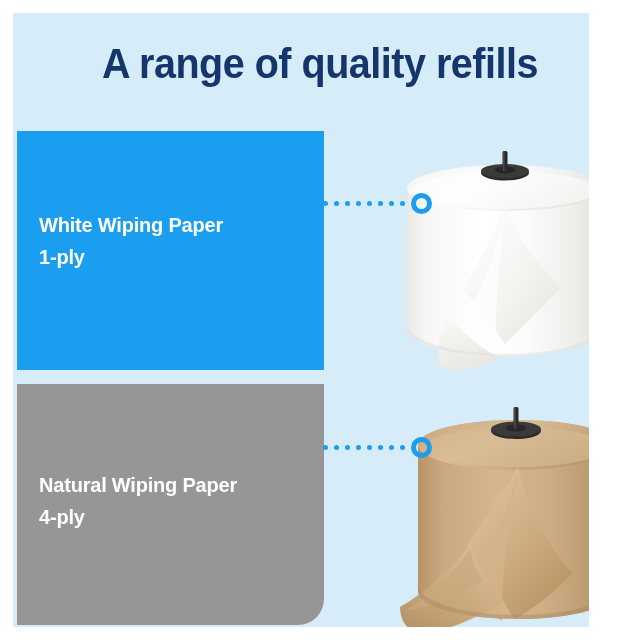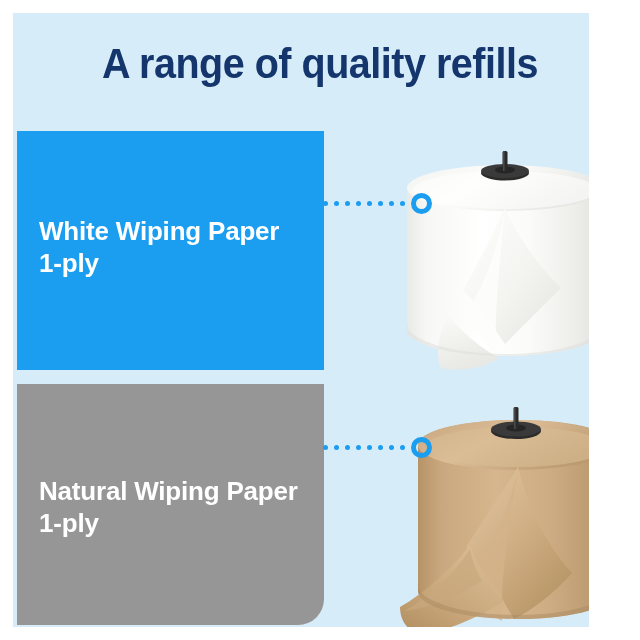--- a/index.html
+++ b/index.html
@@ -61,26 +61,25 @@
   .panel-gray {
     top: 371px;
     height: 241px;
     background: #969696;
     border-bottom-right-radius: 26px;
   }
   .panel-label {
     position: absolute;
     left: 22px;
     color: #ffffff;
-    font-size: 26px;
+    font-size: 20px;
     line-height: 32px;
     font-weight: bold;
     letter-spacing: -0.2px;
     white-space: pre-line;
-    margin-top: 6px;
   }
   .panel-blue .panel-label { top: 78px; }
   .panel-gray .panel-label { top: 85px; }
 
   
   .connector {
     position: absolute;
     height: 22px;
     display: flex;
     align-items: center;
@@ -238,21 +237,21 @@
       </svg>
     </div>
 
     <div class="panel panel-blue">
       <div class="panel-label">White Wiping Paper
 1-ply</div>
     </div>
 
     <div class="panel panel-gray">
       <div class="panel-label">Natural Wiping Paper
-1-ply</div>
+4-ply</div>
     </div>
 
     <div class="connector conn-top">
       <span class="dots">
         <i class="dot"></i>
         <i class="dot"></i>
         <i class="dot"></i>
         <i class="dot"></i>
         <i class="dot"></i>
         <i class="dot"></i>

